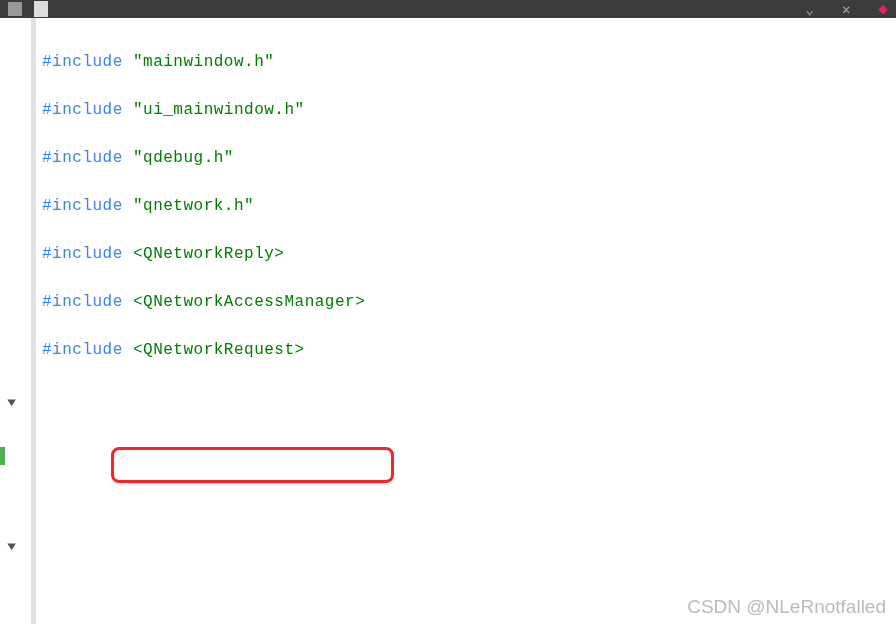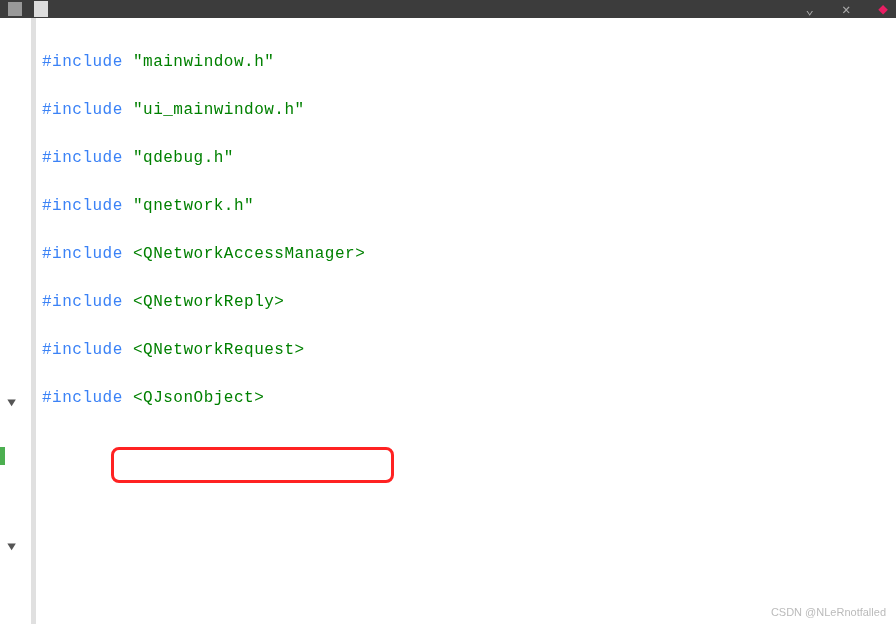--- a/index.html
+++ b/index.html
@@ -89,21 +89,21 @@
       border: 3px solid #ff2222;
       border-radius: 8px;
       pointer-events: none;
     }
     .watermark {
       position: absolute;
       bottom: 6px;
       right: 10px;
       color: #bbb;
       font-family: Arial, sans-serif;
-      font-size: 11px;
+      font-size: 19px;
       letter-spacing: 0;
     }
   </style>
 </head>
 <body>
 
 <div class="toolbar">
   <div class="toolbar-left">
     <div class="toolbar-btn-square"></div>
     <div class="toolbar-doc"></div>
@@ -122,24 +122,23 @@
     <span class="fold-icon" style="top:522px;">▼</span>
   </div>
   <div class="gutter-border">
     <div class="green-marker" style="top:447px;"></div>
   </div>
   <div class="code-area">
 <span class="line"><span class="kw-include">#include</span> <span class="kw-string">"mainwindow.h"</span></span>
 <span class="line"><span class="kw-include">#include</span> <span class="kw-string">"ui_mainwindow.h"</span></span>
 <span class="line"><span class="kw-include">#include</span> <span class="kw-string">"qdebug.h"</span></span>
 <span class="line"><span class="kw-include">#include</span> <span class="kw-string">"qnetwork.h"</span></span>
+<span class="line"><span class="kw-include">#include</span> <span class="kw-string">&lt;QNetworkReply&gt;</span></span>
 <span class="line"><span class="kw-include">#include</span> <span class="kw-string">&lt;QNetworkAccessManager&gt;</span></span>
-<span class="line"><span class="kw-include">#include</span> <span class="kw-string">&lt;QNetworkReply&gt;</span></span>
 <span class="line"><span class="kw-include">#include</span> <span class="kw-string">&lt;QNetworkRequest&gt;</span></span>
-<span class="line"><span class="kw-include">#include</span> <span class="kw-string">&lt;QJsonObject&gt;</span></span>
 <span class="line"></span>
 
 
 
 
 
 
 
 
 

